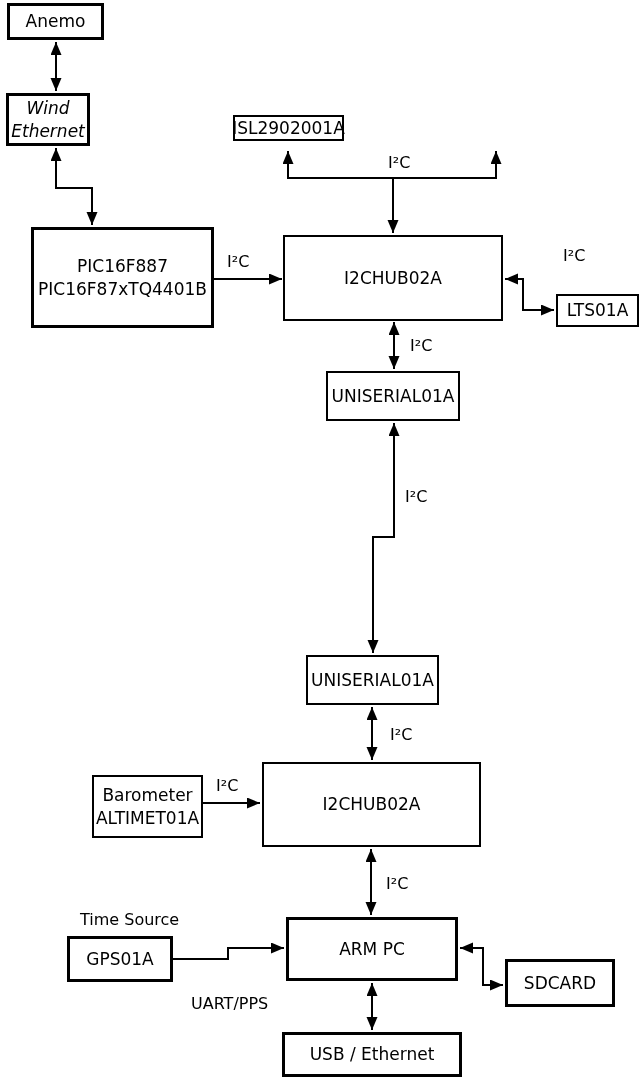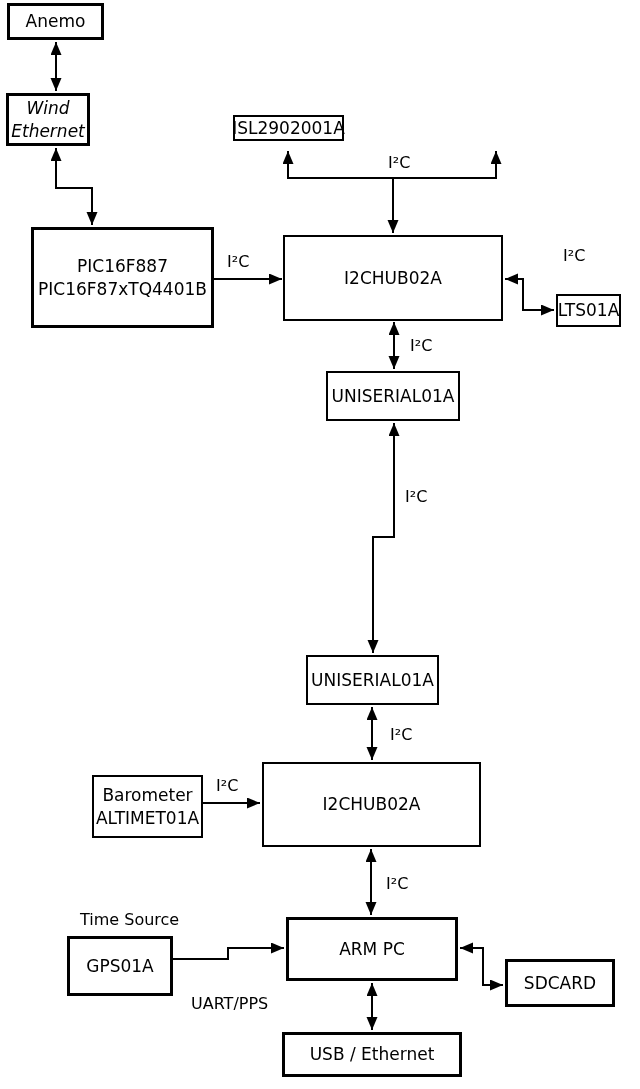--- a/index.html
+++ b/index.html
@@ -67,42 +67,42 @@
 
   <div class="node" style="left:233px;top:115px;width:111px;height:26px;">
     <span>ISL2902001A</span>
   </div>
 
 
   <div class="node" style="left:283px;top:235px;width:220px;height:86px;">
     <span>I2CHUB02A</span>
   </div>
 
-  <div class="node" style="left:556px;top:294px;width:65px;height:33px;">
+  <div class="node" style="left:556px;top:294px;width:83px;height:33px;">
     <span>LTS01A</span>
   </div>
 
   <div class="node" style="left:326px;top:371px;width:134px;height:50px;">
     <span>UNISERIAL01A</span>
   </div>
 
   <div class="node" style="left:306px;top:655px;width:133px;height:50px;">
     <span>UNISERIAL01A</span>
   </div>
 
   <div class="node" style="left:92px;top:775px;width:111px;height:63px;">
     <span>Barometer</span>
     <span>ALTIMET01A</span>
   </div>
 
   <div class="node" style="left:262px;top:762px;width:219px;height:85px;">
     <span>I2CHUB02A</span>
   </div>
 
-  <div class="node thick" style="left:67px;top:936px;width:106px;height:60px;">
+  <div class="node thick" style="left:67px;top:936px;width:106px;height:46px;">
     <span>GPS01A</span>
   </div>
 
   <div class="node thick" style="left:505px;top:959px;width:110px;height:48px;">
     <span>SDCARD</span>
   </div>
 
   <div class="node thick" style="left:286px;top:917px;width:172px;height:64px;">
     <span>ARM PC</span>
   </div>

